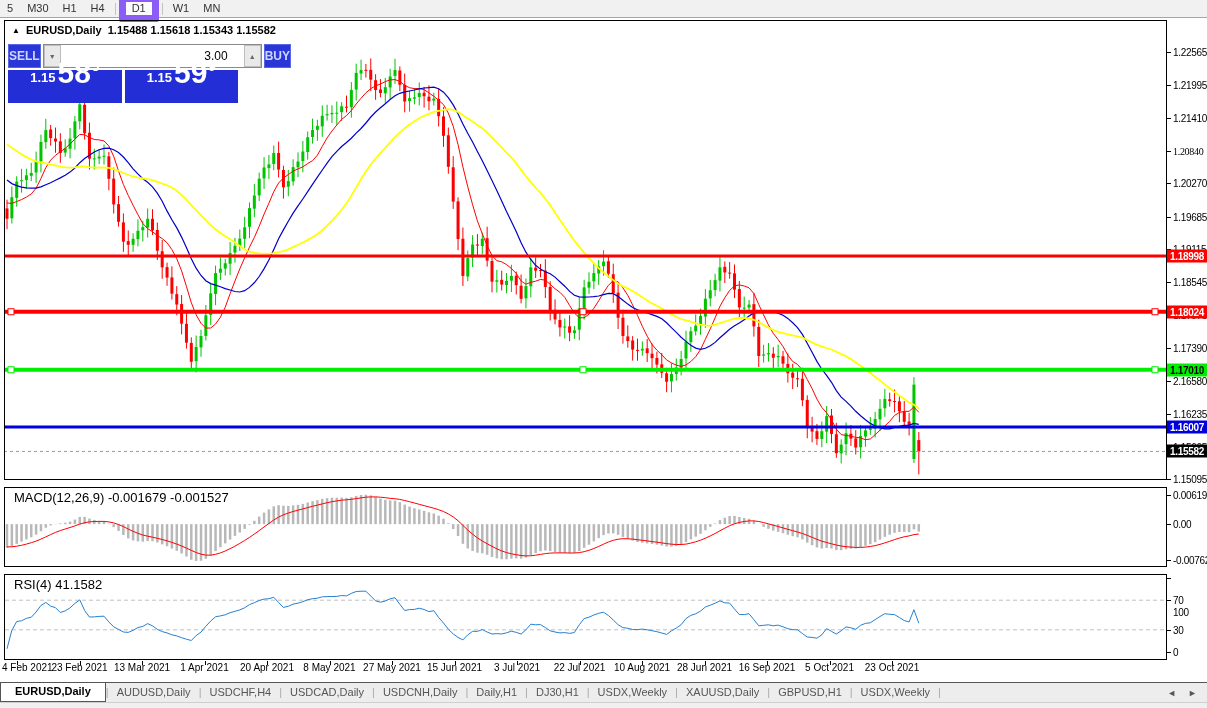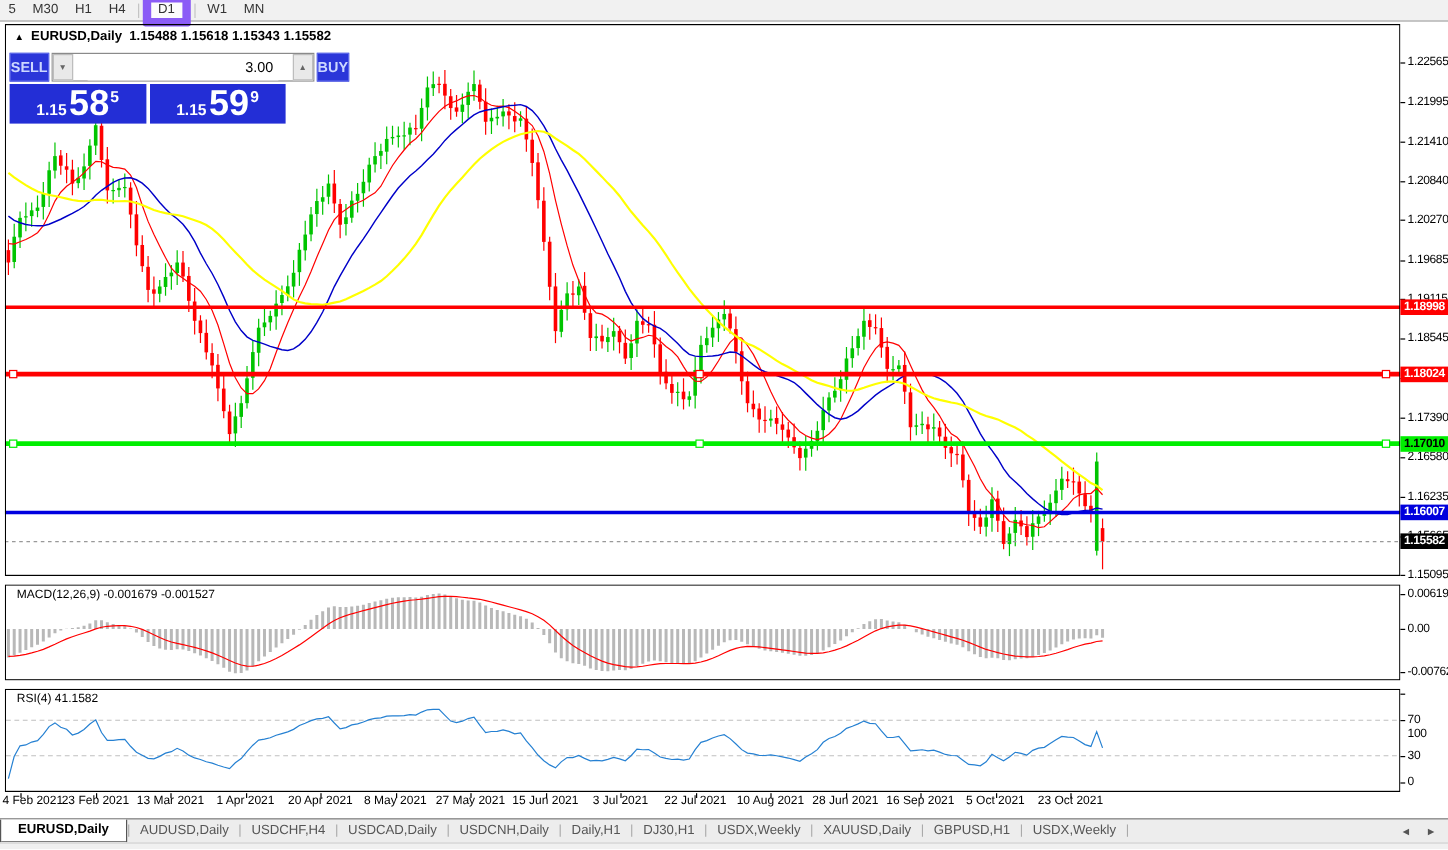--- a/index.html
+++ b/index.html
@@ -24,26 +24,26 @@
     display:flex;align-items:center;justify-content:center;border:1px solid #5a66e8;box-sizing:border-box;}
   .btn-sell{width:68px;}
   .btn-buy{width:60px;}
   .vol-wrap{flex:1;display:flex;background:#fff;border:1px solid #8a8a8a;box-sizing:border-box;margin:0 2px;gap:12px;}
   .spin{width:17px;background:#e9e9e9;color:#666;font-size:7px;display:flex;align-items:center;
     justify-content:center;border:1px solid #bdbdbd;box-sizing:border-box;cursor:default;}
   .vol-input{flex:1;border:none;outline:none;font-size:12px;text-align:right;padding:0 4px 0 0;
     color:#000;min-width:0;font-family:inherit;}
   .tp-row2{display:flex;gap:3px;margin-top:2px;height:33px;}
   .price-box{flex:1;background:#232ed6;color:#fff;display:flex;align-items:flex-end;
-    justify-content:center;padding-bottom:2px;}
+    justify-content:center;padding-bottom:16px;}
   .pb-prefix{font-size:13px;font-weight:bold;line-height:1.5;margin-right:2px;}
   .pb-big{font-size:30px;font-weight:bold;line-height:0.95;}
   .pb-sup{font-size:13px;font-weight:bold;margin-left:1px;position:relative;top:-13px;}
   
-  .ind-label{position:absolute;left:14px;font-size:10px;color:#000;z-index:4;}
+  .ind-label{position:absolute;left:14px;font-size:13px;color:#000;z-index:4;}
   
   .axis-text{position:absolute;left:1173px;font-size:10px;color:#000;letter-spacing:-0.3px;
     transform:translateY(-50%);white-space:nowrap;}
   .tickmark{position:absolute;left:1167px;width:4px;height:1px;background:#000;}
   .badge{position:absolute;left:1167px;width:41px;height:13px;line-height:13px;font-size:10px;
     font-weight:bold;letter-spacing:-0.3px;padding-left:3px;transform:translateY(-50%);z-index:3;}
   
   .date-label{position:absolute;top:662px;font-size:10px;color:#000;white-space:nowrap;}
   .date-tick{position:absolute;top:661px;width:1px;height:4px;background:#000;}
   
@@ -710,21 +710,21 @@
   <div class="ind-label" style="top:577px;">RSI(4) 41.1582</div>
 
   <div id="axes">
       <div class="tickmark" style="top: 52px;"></div>
       <div class="axis-text" style="top: 52px;">1.22565</div>
       <div class="tickmark" style="top: 85px;"></div>
       <div class="axis-text" style="top: 84.604px;">1.21995</div>
       <div class="tickmark" style="top: 118px;"></div>
       <div class="axis-text" style="top: 118.066px;">1.21410</div>
       <div class="tickmark" style="top: 151px;"></div>
-      <div class="axis-text" style="top: 150.67px;">1.20840</div>
+      <div class="axis-text" style="top: 150.67px; font-family: Liberation Serif, serif;">1.20840</div>
       <div class="tickmark" style="top: 183px;"></div>
       <div class="axis-text" style="top: 183.274px;">1.20270</div>
       <div class="tickmark" style="top: 217px;"></div>
       <div class="axis-text" style="top: 216.736px;">1.19685</div>
       <div class="tickmark" style="top: 249px;"></div>
       <div class="axis-text" style="top: 249.34px;">1.19115</div>
       <div class="tickmark" style="top: 282px;"></div>
       <div class="axis-text" style="top: 281.944px;">1.18545</div>
       <div class="tickmark" style="top: 315px;"></div>
       <div class="axis-text" style="top: 314.548px;">1.17975</div>

